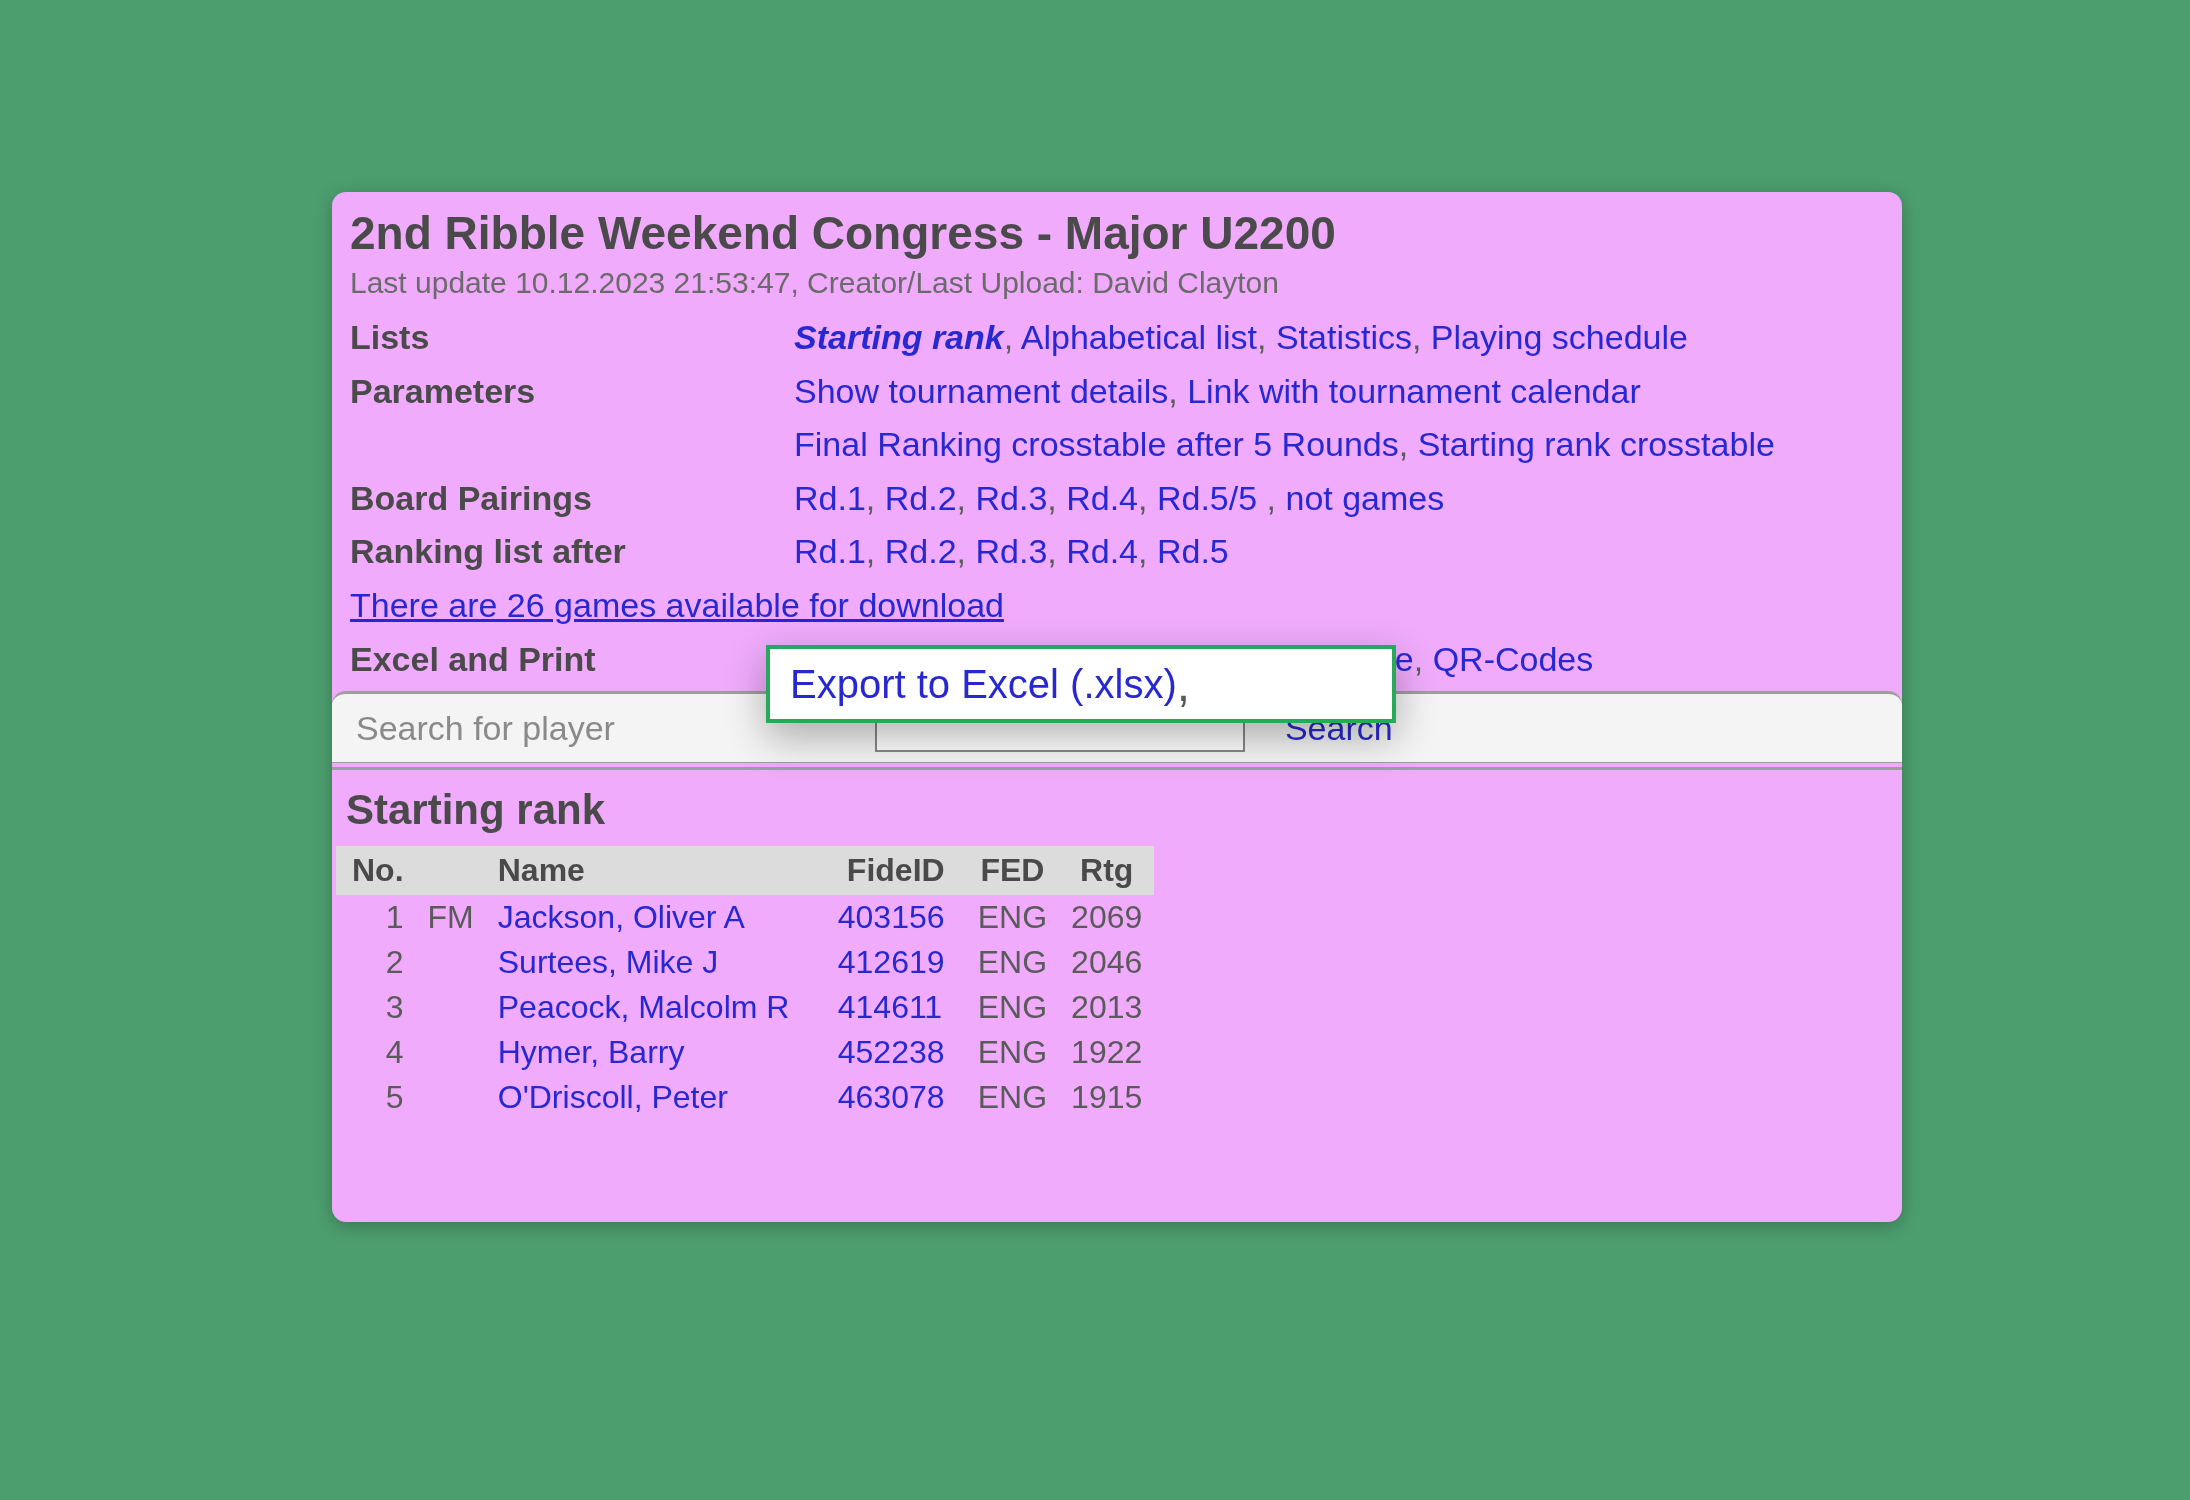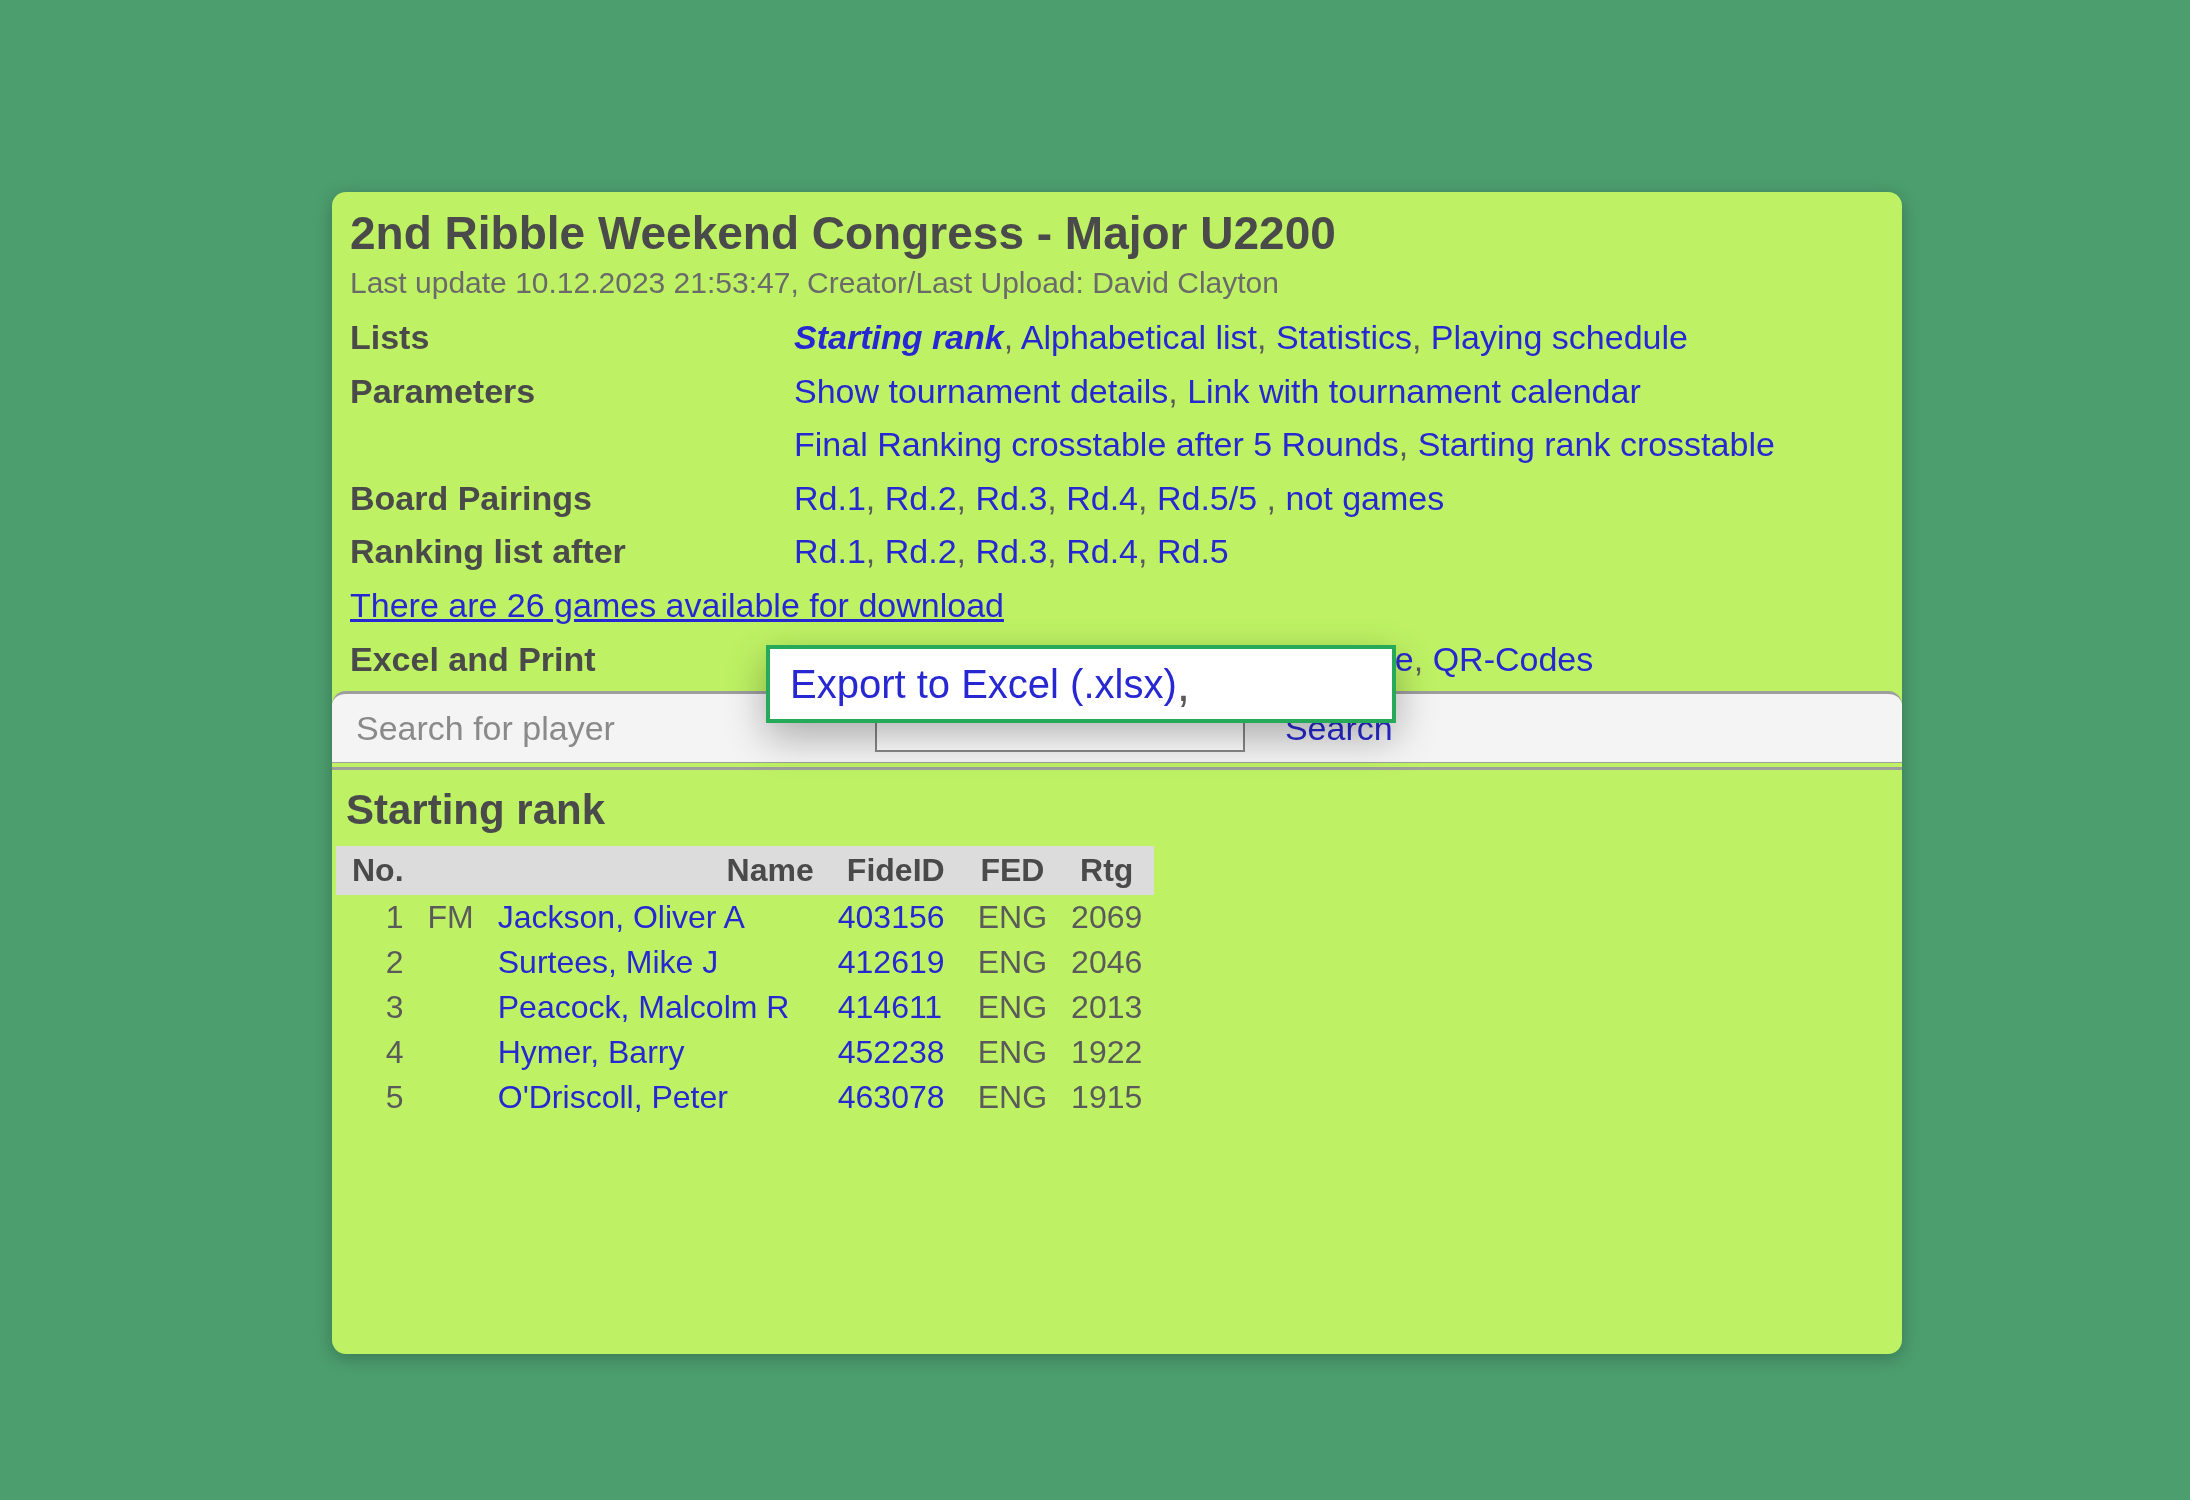--- a/index.html
+++ b/index.html
@@ -9,22 +9,22 @@
     height: 1500px;
     font-family: "Segoe UI", Arial, sans-serif;
     position: relative;
     overflow: hidden;
   }
   .panel {
     position: absolute;
     left: 332px;
     top: 192px;
     width: 1570px;
-    height: 1162px;
-    background: #bef264;
+    height: 1030px;
+    background: #f0abfc;
     border-radius: 14px;
     box-shadow: 0 4px 18px rgba(0,0,0,0.25);
     overflow: hidden;
   }
   .panel-inner {
     padding: 14px 18px 0 18px;
   }
   .title {
     font-size: 46px;
     font-weight: 600;
@@ -94,21 +94,21 @@
     font-size: 32px;
     margin-left: 4px;
   }
   table.rank th {
     background: #dcdcdc;
     color: #4a4a4a;
     font-weight: 700;
     padding: 6px 12px;
     text-align: center;
   }
-  table.rank th.name { text-align: right; width: 340px;}
+  table.rank th.name { text-align: left; width: 340px;}
   table.rank th.no { width: 70px; text-align: center; padding-left: 16px;}
   table.rank th.title-col { width: 60px; }
   table.rank th.fid { width: 140px; }
   table.rank th.fed { width: 80px; }
   table.rank th.rtg { width: 90px; }
   table.rank td { padding: 4px 12px; color: #5a5a5a; }
   table.rank td.no { text-align: right; }
   table.rank td.title-col { text-align: left; }
   table.rank td.name a { color: #2828d2; text-decoration: none; }
   table.rank td.fid a { color: #2828d2; text-decoration: none; }

